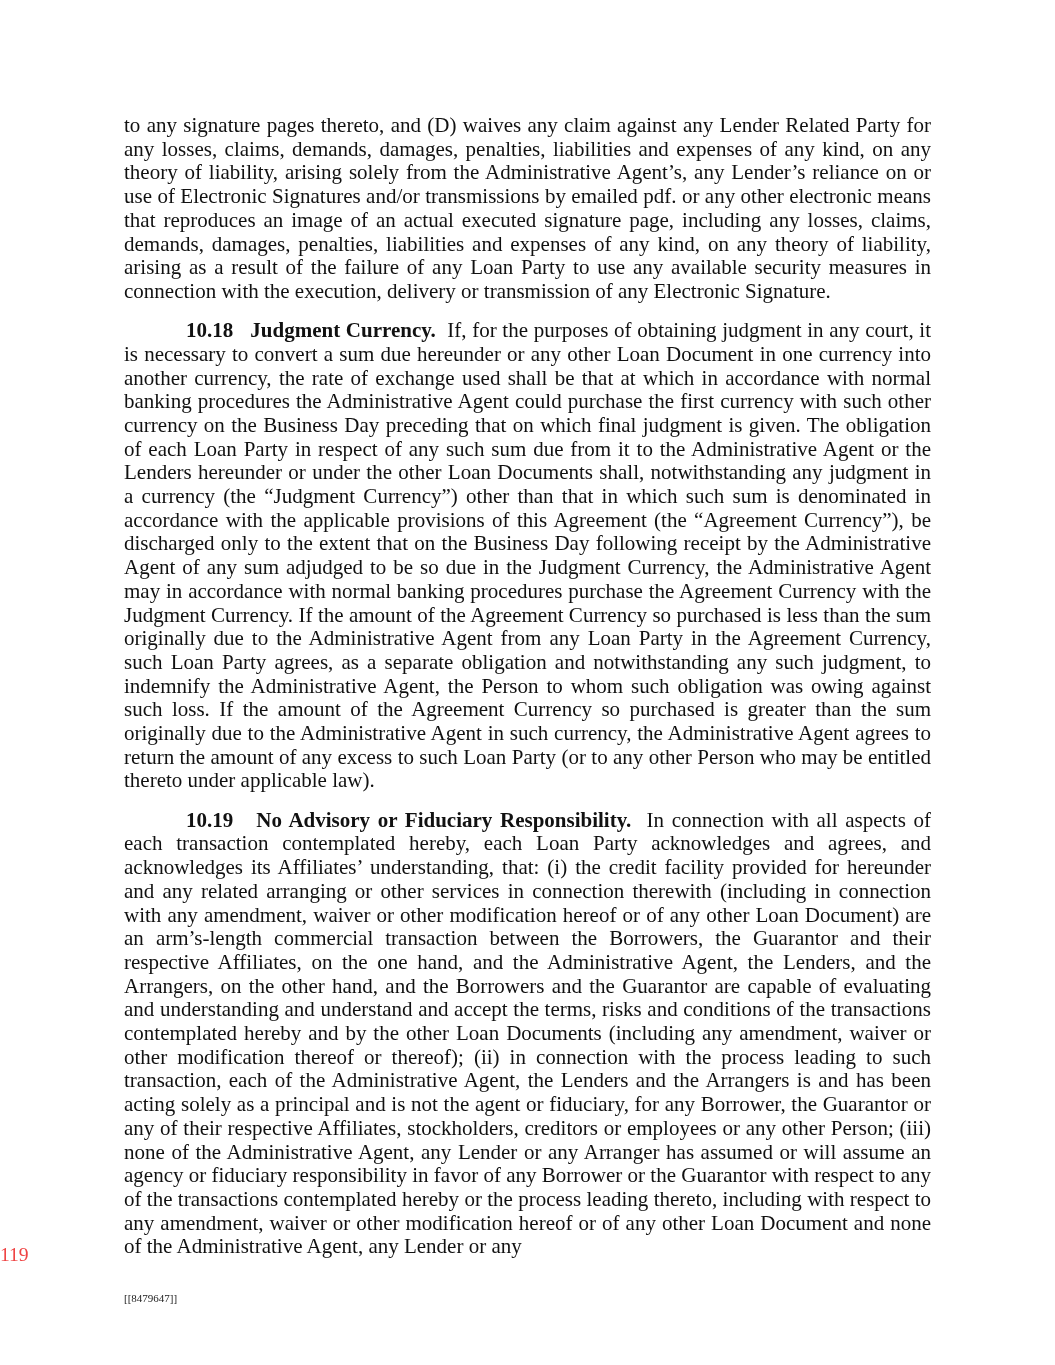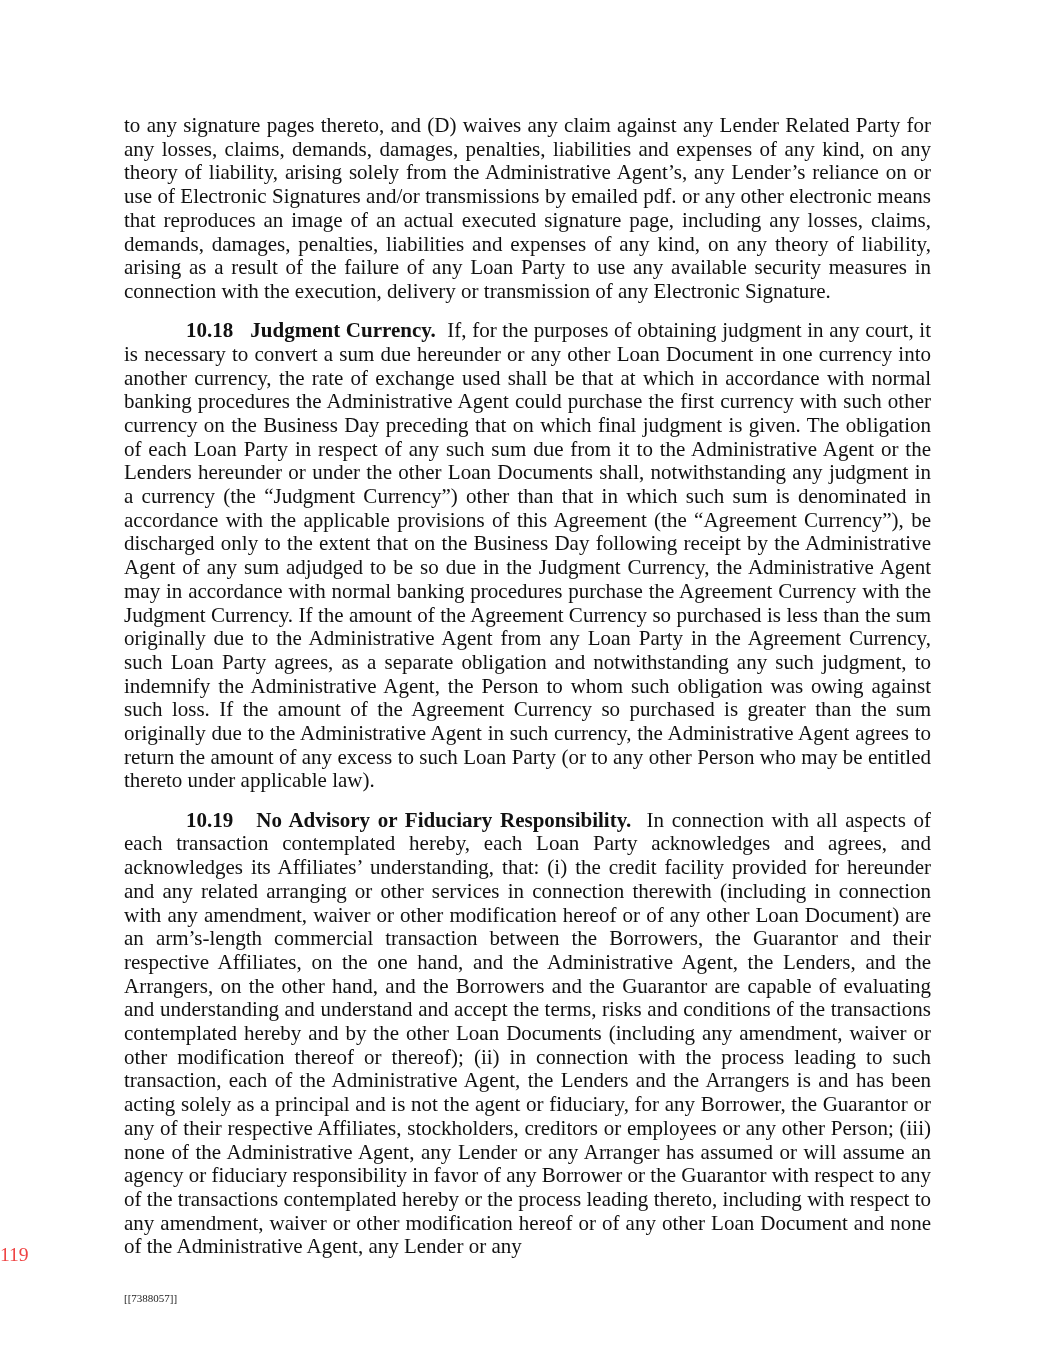--- a/index.html
+++ b/index.html
@@ -27,13 +27,13 @@
 
 <div class="page">
   <p class="para">to any signature pages thereto, and (D) waives any claim against any Lender Related Party for any losses, claims, demands, damages, penalties, liabilities and expenses of any kind, on any theory of liability, arising solely from the Administrative Agent’s, any Lender’s reliance on or use of Electronic Signatures and/or transmissions by emailed pdf. or any other electronic means that reproduces an image of an actual executed signature page, including any losses, claims, demands, damages, penalties, liabilities and expenses of any kind, on any theory of liability, arising as a result of the failure of any Loan Party to use any available security measures in connection with the execution, delivery or transmission of any Electronic Signature.</p>
 
   <p class="para indent"><span class="heading">10.18</span>&nbsp;&nbsp; <span class="heading">Judgment Currency.</span>&nbsp; <span>If, for the purposes of obtaining judgment in any court, it is necessary to convert a sum due hereunder or any other Loan Document in one currency into another currency, the rate of exchange used shall be that at which in accordance with normal banking procedures the Administrative Agent could purchase the first currency with such other currency on the Business Day preceding that on which final judgment is given.  The obligation of each Loan Party in respect of any such sum due from it to the Administrative Agent or the Lenders hereunder or under the other Loan Documents shall, notwithstanding any judgment in a currency (the “</span><span class="u">Judgment Currency</span><span>”) other than that in which such sum is denominated in accordance with the applicable provisions of this Agreement (the “</span><span class="u">Agreement Currency</span><span>”), be discharged only to the extent that on the Business Day following receipt by the Administrative Agent of any sum adjudged to be so due in the Judgment Currency, the Administrative Agent may in accordance with normal banking procedures purchase the Agreement Currency with the Judgment Currency. If the amount of the Agreement Currency so purchased is less than the sum originally due to the Administrative Agent from any Loan Party in the Agreement Currency, such Loan Party agrees, as a separate obligation and notwithstanding any such judgment, to indemnify the Administrative Agent, the Person to whom such obligation was owing against such loss.  If the amount of the Agreement Currency so purchased is greater than the sum originally due to the Administrative Agent in such currency, the Administrative Agent agrees to return the amount of any excess to such Loan Party (or to any other Person who may be entitled thereto under applicable law).</span></p>
 
   <p class="para indent"><span class="heading">10.19</span>&nbsp;&nbsp; <span class="heading">No Advisory or Fiduciary Responsibility.</span>&nbsp; <span>In connection with all aspects of each transaction contemplated hereby, each Loan Party acknowledges and agrees, and acknowledges its Affiliates’ understanding, that: (i) the credit facility provided for hereunder and any related arranging or other services in connection therewith (including in connection with any amendment, waiver or other modification hereof or of any other Loan Document) are an arm’s-length commercial transaction between the Borrowers, the Guarantor and their respective Affiliates, on the one hand, and the Administrative Agent, the Lenders, and the Arrangers, on the other hand, and the Borrowers and the Guarantor are capable of evaluating and understanding and understand and accept the terms, risks and conditions of the transactions contemplated hereby and by the other Loan Documents (including any amendment, waiver or other modification thereof or thereof); (ii) in connection with the process leading to such transaction, each of the Administrative Agent, the Lenders and the Arrangers is and has been acting solely as a principal and is not the agent or fiduciary, for any Borrower, the Guarantor or any of their respective Affiliates, stockholders, creditors or employees or any other Person; (iii) none of the Administrative Agent, any Lender or any Arranger has assumed or will assume an agency or fiduciary responsibility in favor of any Borrower or the Guarantor with respect to any of the transactions contemplated hereby or the process leading thereto, including with respect to any amendment, waiver or other modification hereof or of any other Loan Document and none of the Administrative Agent, any Lender or any</span></p>
 </div>
 
 <div class="pagenum">119</div>
-<div class="footer">[[7388057]]</div>
+<div class="footer">[[8479647]]</div>
 
 </body></html>

